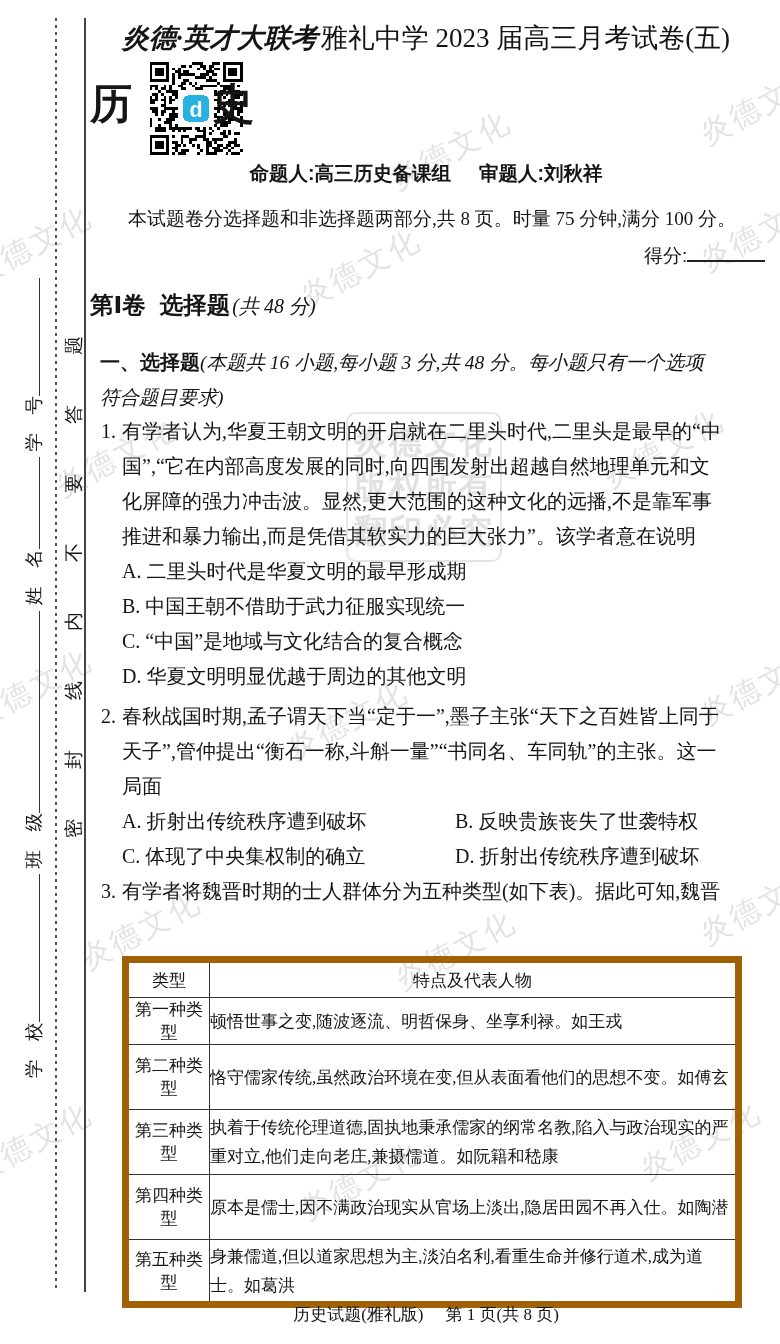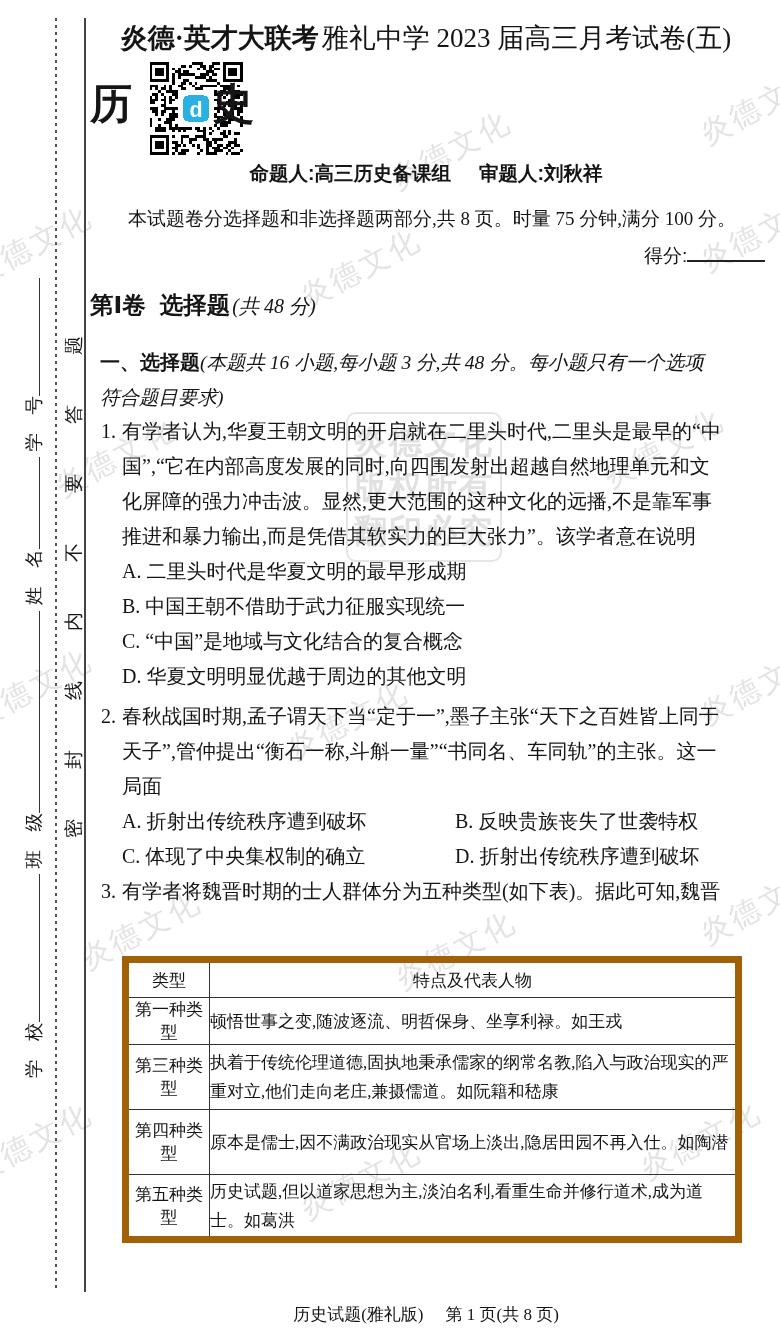--- a/index.html
+++ b/index.html
@@ -24,21 +24,21 @@
   .sb-fields{left:19px;top:1078px;width:870px;height:26px;transform:rotate(-90deg);
       transform-origin:0 0;font-size:18.5px;white-space:nowrap;}
   .blank{display:inline-block;border-bottom:1.5px solid #333;height:20px;}
   .w150{width:148px}.w200{width:202px}.w92{width:92px}.w118{width:118px}
   .fld{margin-left:6px;}
   .sb-seal{left:61px;top:838px;width:560px;transform:rotate(-90deg);transform-origin:0 0;
       font-size:19px;letter-spacing:50px;white-space:nowrap;}
 
   
   .exam-title{left:90px;top:20px;width:672px;text-align:center;font-size:27px;white-space:nowrap;}
-  .series{font-weight:bold;margin-right:3px;}
+  .series{font-weight:bold;font-style:italic;margin-right:3px;}
   .qr{position:absolute;left:147px;top:62px;z-index:2;}
   .subject{left:90px;top:76px;width:672px;text-align:left;font-weight:bold;font-size:42px;
       font-family:"Liberation Sans","DejaVu Sans",sans-serif;}
   .sgap{display:inline-block;width:80px;}
   .setters{left:90px;top:160px;width:672px;text-align:center;font-weight:bold;font-size:19.5px;
       font-family:"Liberation Sans","DejaVu Sans",sans-serif;}
   .gap28{display:inline-block;width:28px;}
   .info{left:128px;top:206px;font-size:19px;white-space:nowrap;}
   .score{left:644px;top:241px;font-size:19px;font-weight:normal;
       font-family:"Liberation Sans","DejaVu Sans",sans-serif;}
@@ -539,30 +539,34 @@
     <tbody>
         <tr class="h38">
       <th class="c1">类型</th>
       <th>特点及代表人物</th>
     </tr>
     <tr class="h38">
       <td class="c1">第一种类型</td>
       <td class="desc">顿悟世事之变,随波逐流、明哲保身、坐享利禄。如王戎</td>
     </tr>
     <tr class="h65">
+      <td class="c1">第二种类型</td>
+      <td class="desc">恪守儒家传统,虽然政治环境在变,但从表面看他们的思想不变。如傅玄</td>
+    </tr>
+    <tr class="h65">
       <td class="c1">第三种类型</td>
       <td class="desc">执着于传统伦理道德,固执地秉承儒家的纲常名教,陷入与政治现实的严重对立,他们走向老庄,兼摄儒道。如阮籍和嵇康</td>
     </tr>
     <tr class="h65">
       <td class="c1">第四种类型</td>
       <td class="desc">原本是儒士,因不满政治现实从官场上淡出,隐居田园不再入仕。如陶潜</td>
     </tr>
     <tr class="h65">
       <td class="c1">第五种类型</td>
-      <td class="desc">历史试题,但以道家思想为主,淡泊名利,看重生命并修行道术,成为道士。如葛洪</td>
+      <td class="desc">身兼儒道,但以道家思想为主,淡泊名利,看重生命并修行道术,成为道士。如葛洪</td>
     </tr>
   </tbody>
     </table>
 
   <div class="footer layer">
     <span>历史试题(雅礼版)</span><span class="gap22"></span><span>第 1 页(共 8 页)</span>
   </div>
 
 </div>
 

